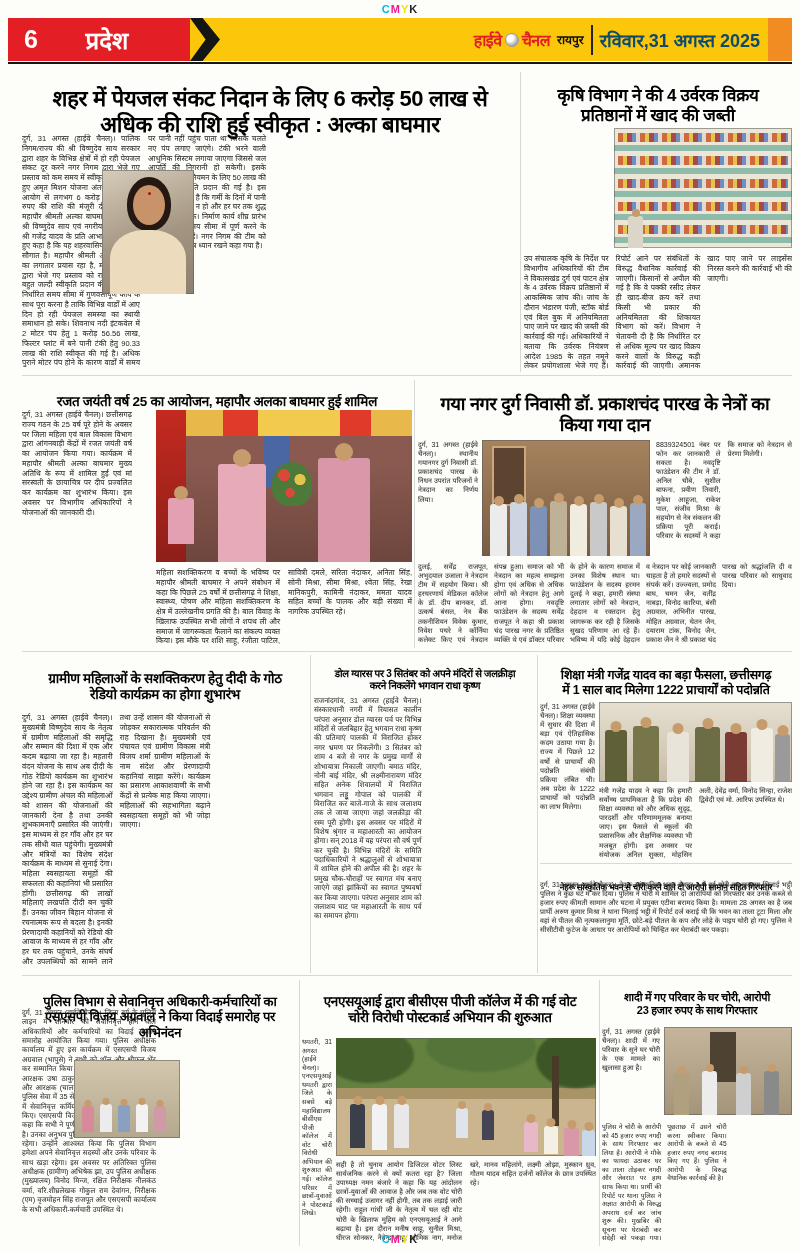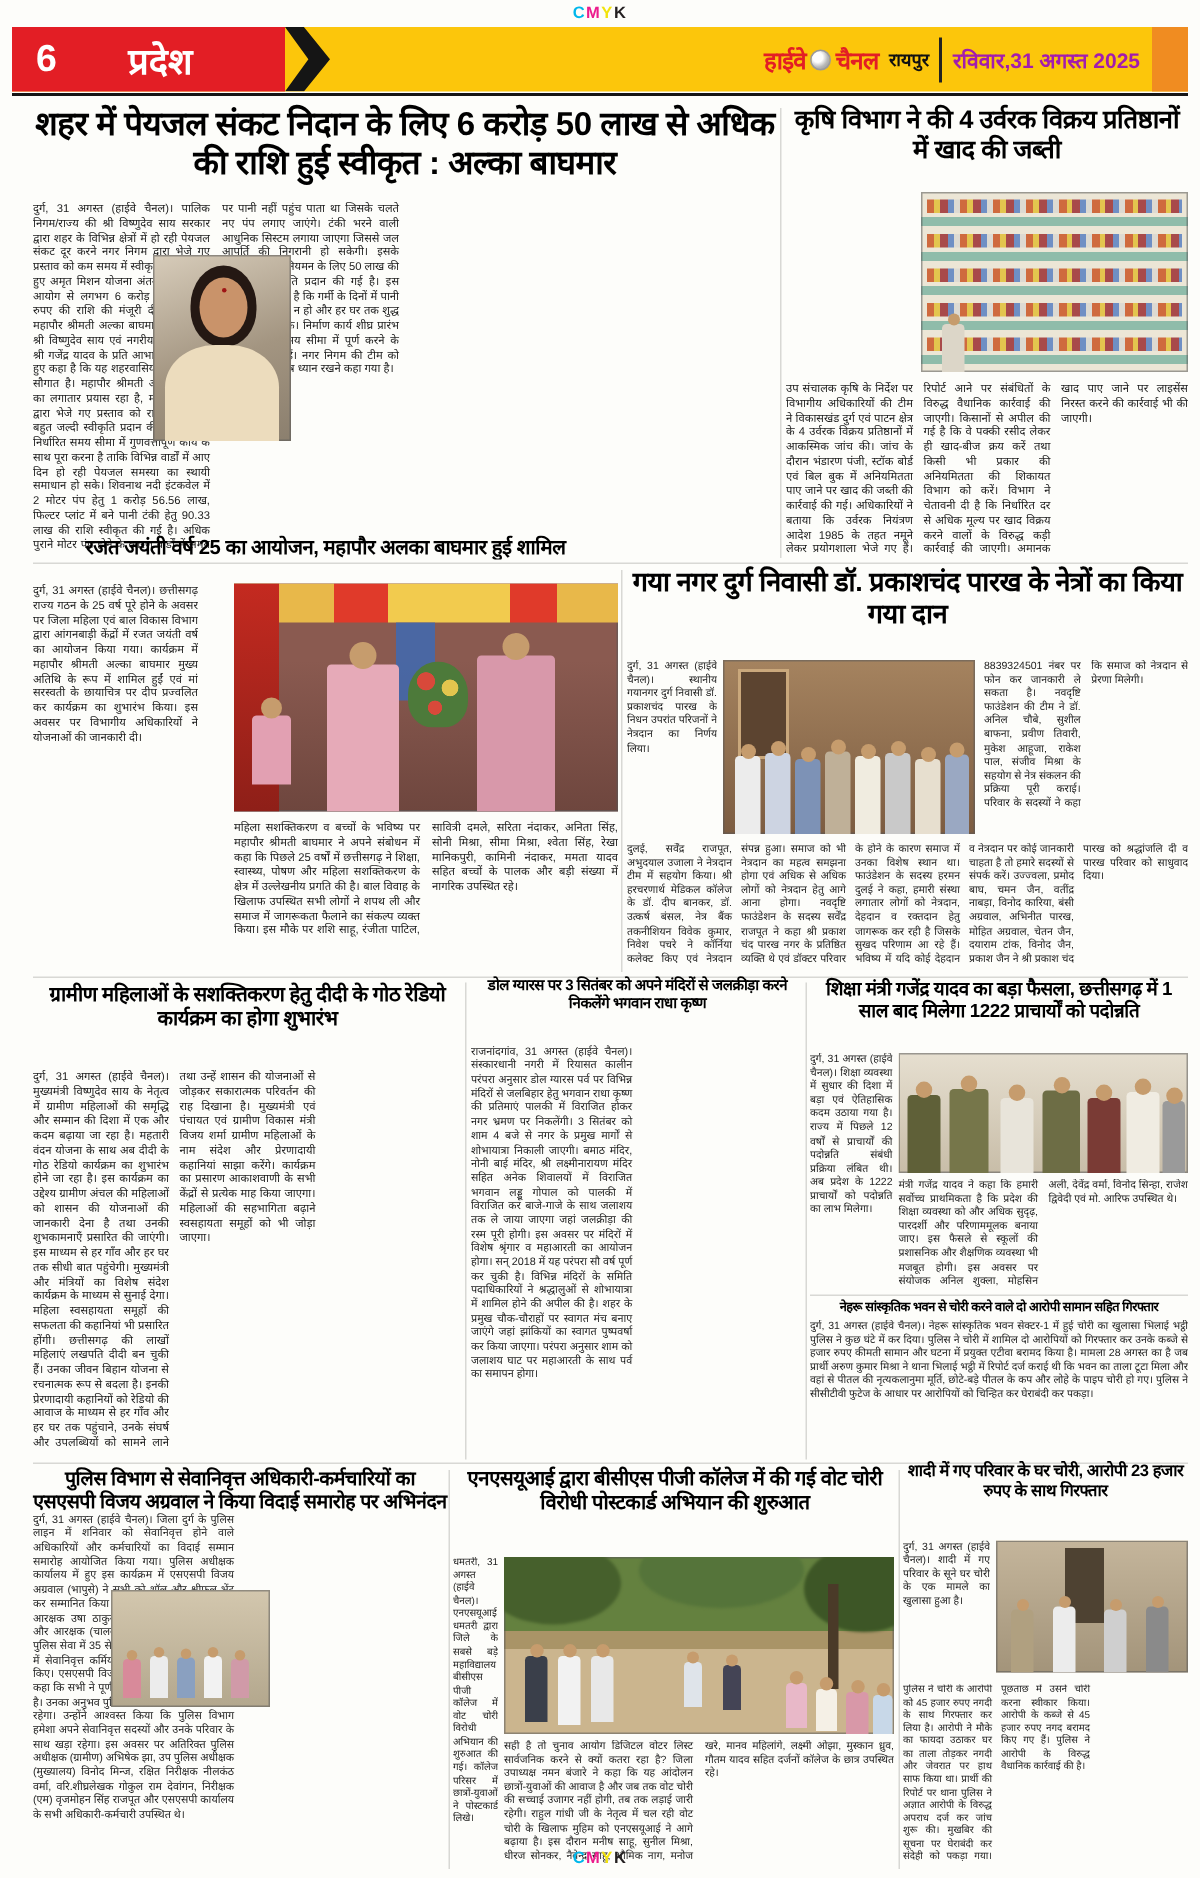--- a/index.html
+++ b/index.html
@@ -15,27 +15,27 @@
   .pageno{color:#fff;font-size:25px;font-weight:bold;margin-left:16px;}
   .section-name{color:#fff;font-size:24px;font-weight:bold;margin:0 auto;padding-right:14px;}
   .mast-arrow{position:absolute;left:182px;top:0;width:30px;height:43px;background:#151515;
               clip-path:polygon(0 0,42% 0,100% 50%,42% 100%,0 100%,52% 50%);}
   .brand-wrap{position:absolute;right:32px;top:0;height:43px;display:flex;align-items:center;gap:7px;}
   .brand{color:#e31e25;font-size:16px;font-weight:bold;letter-spacing:-0.5px;display:flex;align-items:center;gap:3px;}
   .globe-icon{width:12px;height:12px;border-radius:50%;display:inline-block;
               background:radial-gradient(circle at 35% 35%,#fdfdfd 0 30%,#b9b9b9 60%,#8a8a8a);border:1px solid #9a9a9a;}
   .city{color:#111;font-size:12px;font-weight:bold;}
   .mast-div{width:2px;height:30px;background:#222;}
-  .mast-date{color:#a21caf;font-size:14px;font-weight:bold;text-align:center;}
+  .mast-date{color:#0c4a6e;font-size:18px;font-weight:bold;text-align:center;}
   .orange-block{position:absolute;right:0;top:0;width:24px;height:43px;background:#f08c21;}
   .mast-rule{position:absolute;left:8px;top:62px;width:784px;height:2px;background:#161616;}
 
   
   .art{position:absolute;}
-  .hl{margin:0;color:#000;font-weight:bold;text-align:center;line-height:1.18;letter-spacing:-0.3px;}
+  .hl{margin:16px;color:#000;font-weight:bold;text-align:center;line-height:1.18;letter-spacing:-0.3px;}
   .body{ text-align:justify;column-fill:auto;overflow:hidden;font-size:7.5px;line-height:1.3;color:#1c1c1c;}
   .photo{position:absolute;overflow:hidden;box-shadow:inset 0 0 0 1px rgba(90,90,90,.55);}
   .p{position:absolute;border-radius:3px 3px 0 0;}
   .p::before{content:"";position:absolute;top:calc(var(--h,9px) * -0.85);left:50%;transform:translateX(-50%);
              width:var(--h,9px);height:var(--h,9px);border-radius:50%;background:#c69c6d;}
   .vline{position:absolute;width:1px;background:#d8d8d4;}
   .hline{position:absolute;height:1px;background:#d8d8d4;}
 
   
   .a1{left:22px;top:70px;width:496px;height:304px;}
@@ -52,21 +52,21 @@
   .a2 .hl{font-size:17px;}
   .a2-intro{position:absolute;left:0;top:58px;width:84px;height:120px;}
   .photo-shop{left:90px;top:58px;width:178px;height:120px;
     background:repeating-linear-gradient(180deg,#ece6d6 0 17px,#8fbcaa 17px 23px);}
   .goods{position:absolute;left:4px;right:4px;height:9px;
     background:repeating-linear-gradient(90deg,#cf6a3e 0 5px,#e3c54e 5px 9px,#a84a4a 9px 14px,#6f8fc4 14px 18px,#dddad2 18px 22px);}
   .g1{top:5px}.g2{top:28px}.g3{top:51px}.g4{top:74px}.g5{top:97px}
   .a2-body{position:absolute;left:0;top:184px;width:268px;height:118px;column-count:3;column-gap:7px;}
 
   
-  .a3{left:22px;top:357px;width:390px;height:272px;}
+  .a3{left:22px;top:378px;width:390px;height:272px;}
   .a3 .hl{font-size:13.5px;white-space:nowrap;overflow:hidden;}
   .a3-intro{position:absolute;left:0;top:32px;width:110px;height:238px;}
   .photo-rajat{left:134px;top:32px;width:256px;height:152px;background:linear-gradient(180deg,#8a5a50 0 34%,#6e463e);}
   .rj-banner{position:absolute;left:0;top:0;right:0;height:26px;
     background:linear-gradient(90deg,#e8b84a 0 26%,#e03a2a 26% 40%,#f2cb4e 40% 72%,#e03a2a 72% 84%,#e8b84a 84%);}
   .rj-red{position:absolute;left:0;top:0;width:30px;height:152px;background:linear-gradient(180deg,#c42a20,#8e1f18);}
   .rj-blue{position:absolute;left:108px;top:26px;width:26px;height:52px;background:#3a6ab8;opacity:.8;}
   .bouquet{position:absolute;left:116px;top:52px;width:40px;height:44px;border-radius:50% 50% 40% 40%;
     background:radial-gradient(circle at 30% 30%,#d8493a 0 14%,transparent 15%),
                radial-gradient(circle at 70% 40%,#e3c54e 0 14%,transparent 15%),

